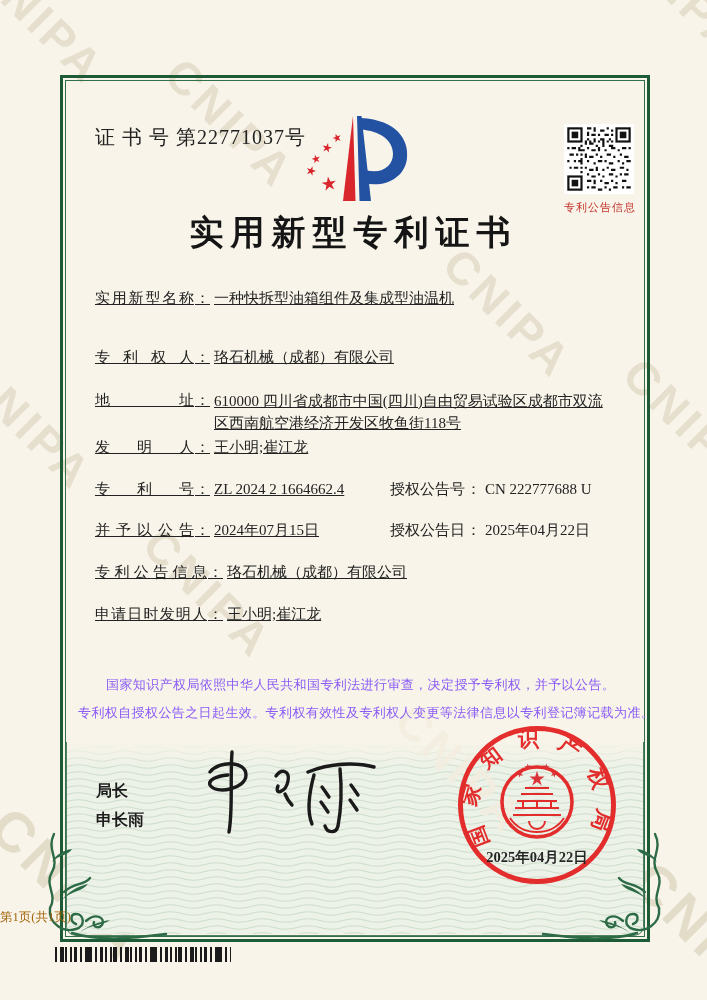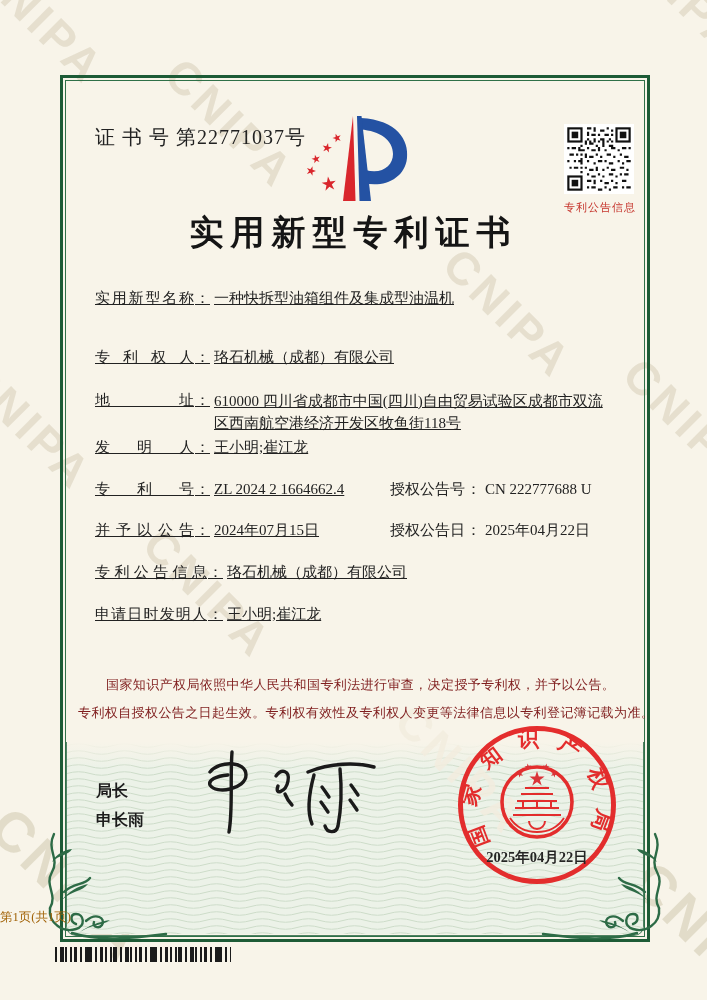--- a/index.html
+++ b/index.html
@@ -40,21 +40,21 @@
   .lbl{display:inline-block;width:99px;text-align:justify;text-align-last:justify;}
   .lbl.wide{width:112px;}
   .colon{margin:0 2px 0 1px;}
   .val{margin-left:2px;}
   .val.addr{width:392px;line-height:22px;}
   .rcol{position:absolute;left:295px;display:flex;align-items:flex-end;}
   .r1{top:288px}.r2{top:347px}.r3{top:390px}.r4{top:437px}
   .r5{top:479px}.r6{top:520px}.r7{top:562px}.r8{top:604px}
   
   .legal{position:absolute;font-size:13px;white-space:nowrap;z-index:3;
-         letter-spacing:0.4px;color:#7f1d1d;}
+         letter-spacing:0.4px;color:#8b5cf6;}
   .legal.l1{left:106px;top:676px;}
   .legal.l2{left:78px;top:704px;}
   
   .director{position:absolute;left:96px;z-index:4;
             font-family:Liberation Sans, sans-serif;
             font-weight:600;font-size:16px;color:#1c1c1c;}
   .director.t{top:781px;}
   .director.n{top:810px;}
   .signature{position:absolute;left:188px;top:742px;z-index:4;}
   .seal{position:absolute;left:454px;top:722px;z-index:5;}

